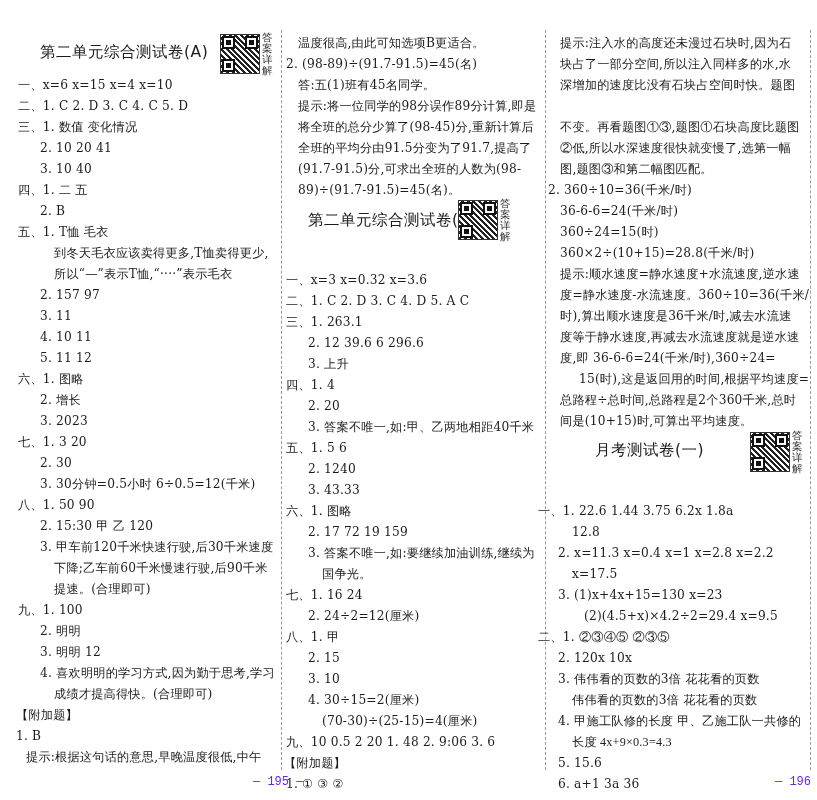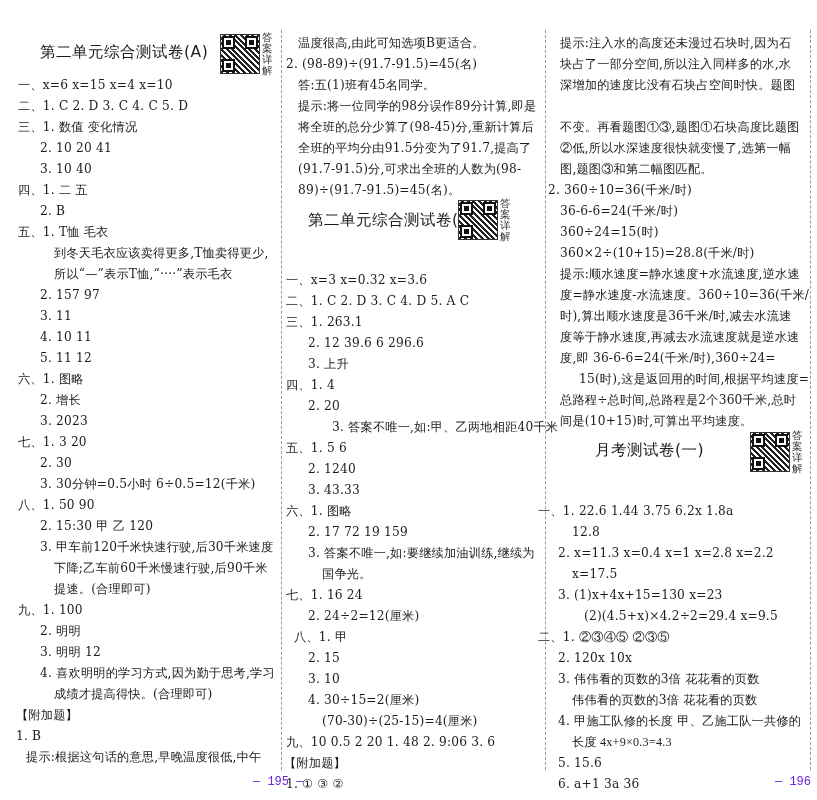--- a/index.html
+++ b/index.html
@@ -110,31 +110,31 @@
     <div class="line" style="top: 140px; left: 12px;">全班的平均分由91.5分变为了91.7,提高了</div>
     <div class="line" style="top: 161px; left: 12px;">(91.7-91.5)分,可求出全班的人数为(98-</div>
     <div class="line" style="top: 182px; left: 12px;">89)÷(91.7-91.5)=45(名)。</div>
     <div class="line" style="top: 272px; left: 0px;">一、x=3   x=0.32   x=3.6</div>
     <div class="line" style="top: 293px; left: 0px;">二、1. C   2. D   3. C   4. D   5. A   C</div>
     <div class="line" style="top: 314px; left: 0px;">三、1. 263.1</div>
     <div class="line" style="top: 335px; left: 22px;">2. 12   39.6   6   296.6</div>
     <div class="line" style="top: 356px; left: 22px;">3. 上升</div>
     <div class="line" style="top: 377px; left: 0px;">四、1. 4</div>
     <div class="line" style="top: 398px; left: 22px;">2. 20</div>
-    <div class="line" style="top: 419px; left: 22px; margin-left: 24px;">3. 答案不唯一,如:甲、乙两地相距40千米</div>
+    <div class="line" style="top: 419px; left: 22px;">3. 答案不唯一,如:甲、乙两地相距40千米</div>
     <div class="line" style="top: 440px; left: 0px;">五、1. 5   6</div>
     <div class="line" style="top: 461px; left: 22px;">2. 1240</div>
     <div class="line" style="top: 482px; left: 22px;">3. 43.33</div>
     <div class="line" style="top: 503px; left: 0px;">六、1. 图略</div>
     <div class="line" style="top: 524px; left: 22px;">2. 17   72   19   159</div>
     <div class="line" style="top: 545px; left: 22px;">3. 答案不唯一,如:要继续加油训练,继续为</div>
     <div class="line" style="top: 566px; left: 36px;">国争光。</div>
     <div class="line" style="top: 587px; left: 0px;">七、1. 16   24</div>
     <div class="line" style="top: 608px; left: 22px;">2. 24÷2=12(厘米)</div>
-    <div class="line" style="top: 629px; left: 8px;">八、1. 甲</div>
+    <div class="line" style="top: 629px; left: 0px;">八、1. 甲</div>
     <div class="line" style="top: 650px; left: 22px;">2. 15</div>
     <div class="line" style="top: 671px; left: 22px;">3. 10</div>
     <div class="line" style="top: 692px; left: 22px;">4. 30÷15=2(厘米)</div>
     <div class="line" style="top: 713px; left: 36px;">(70-30)÷(25-15)=4(厘米)</div>
     <div class="line" style="top: 734px; left: 0px;">九、10   0.5   2   20   1. 48   2. 9:06   3. 6</div>
     <div class="line" style="top: 755px; left: -2px;">【附加题】</div>
     <div class="line" style="top: 776px; left: 0px;">1. ①   ③   ②</div>
   </div>
 
 <div class="col col-right" id="col-2" style="height:800px;">

